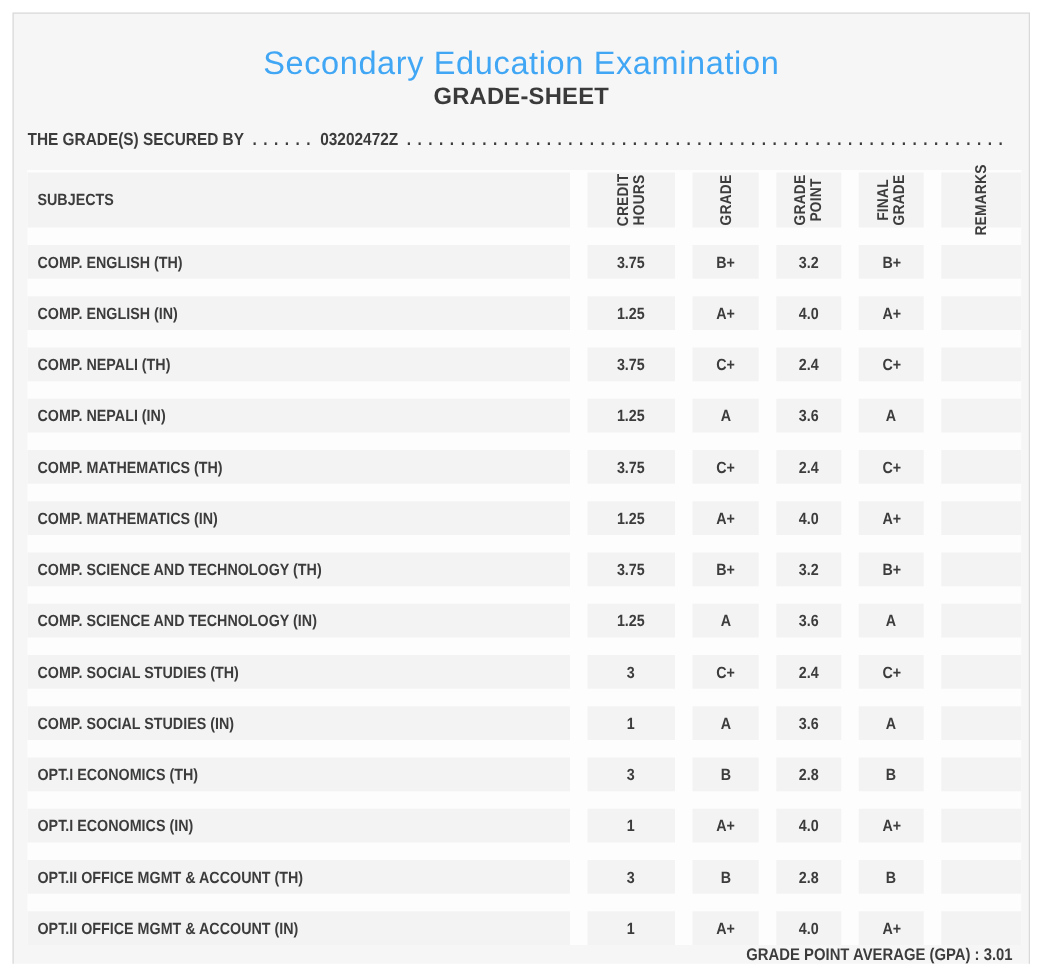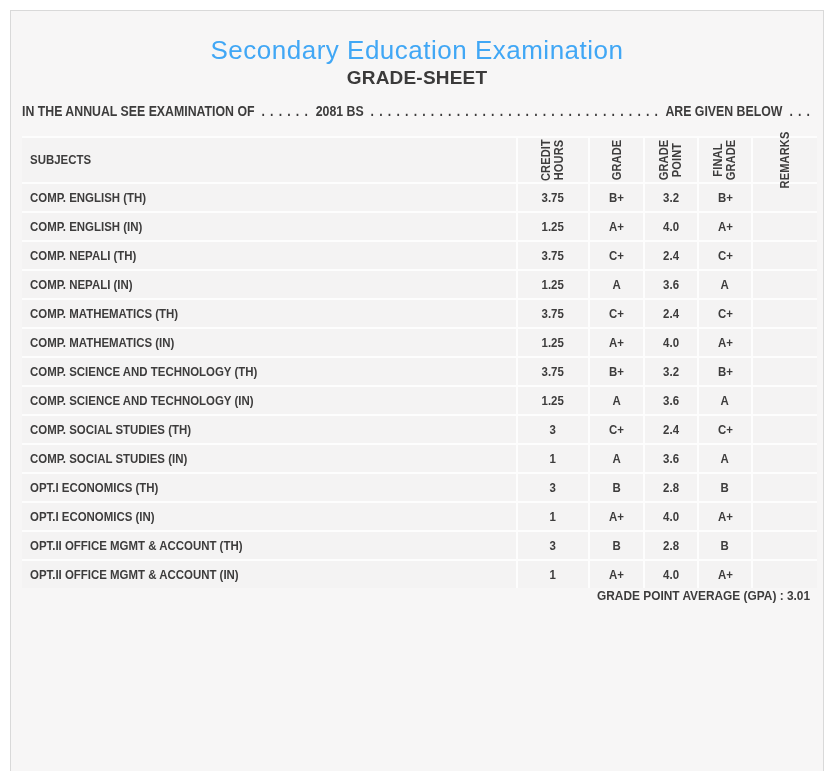--- a/index.html
+++ b/index.html
@@ -15,21 +15,21 @@
 
   .info { margin:10px 12px 0 11px; }
   .info-line { height:28px; display:flex; align-items:center; white-space:nowrap;
                overflow:hidden; font-size:14px; font-weight:700; color:#3d3c3c; }
   .info-line .inner { display:inline-block; transform:scaleX(0.88);
                       transform-origin:left center; white-space:nowrap; }
   .info-line .dots { margin:0 4px; letter-spacing:1px; }
 
   .grade-table { margin:11px 6px 0 11px; display:grid;
                  grid-template-columns:1fr 70px 53px 52px 52px 64px;
-                 gap:2px; background:#fdfdfd; border-top:2px solid #fdfdfd; }
+                 gap:14px; background:#fdfdfd; border-top:2px solid #fdfdfd; }
   .row { display:contents; }
   .cell { background:#f4f3f3; color:#3d3c3c; font-weight:700; font-size:13px; }
   .th { height:44px; position:relative; overflow:visible; }
   .th-subjects { line-height:44px; padding-left:8px; }
   .th .vlabel { position:absolute; left:50%; top:50%; display:inline-block;
                 transform:translate(-50%,-50%) rotate(-90deg) scaleX(0.88);
                 white-space:pre-line; text-align:center; font-size:12.5px;
                 line-height:13px; letter-spacing:0.2px; }
   .td { height:27px; line-height:27px; }
   .c-subject { padding-left:8px; }
@@ -51,26 +51,24 @@
 <body>
 
 <div class="card">
 
   <div class="title">Secondary Education Examination</div>
   <div class="subtitle">GRADE-SHEET</div>
 
   <div class="info">
     <div class="info-line">
       <span class="inner">
-        <span>IN THE ANNUAL SEE EXAMINATION OF</span>
+        <span>THE GRADE(S) SECURED BY</span>
         <span class="dots">. . . . . .</span>
-        <span>2081 BS</span>
-        <span class="dots">. . . . . . . . . . . . . . . . . . . . . . . . . . . . . . . . . .</span>
-        <span>ARE GIVEN BELOW</span>
-        <span class="dots">. . .</span>
+        <span>03202472Z</span>
+        <span class="dots">. . . . . . . . . . . . . . . . . . . . . . . . . . . . . . . . . . . . . . . . . . . . . . . . . . . . . . . .</span>
       </span>
     </div>
   </div>
 
   <div class="grade-table">
     <div class="cell th th-subjects">
       <span>SUBJECTS</span>
     </div>
     <div class="cell th">
       <span class="vlabel">CREDIT

